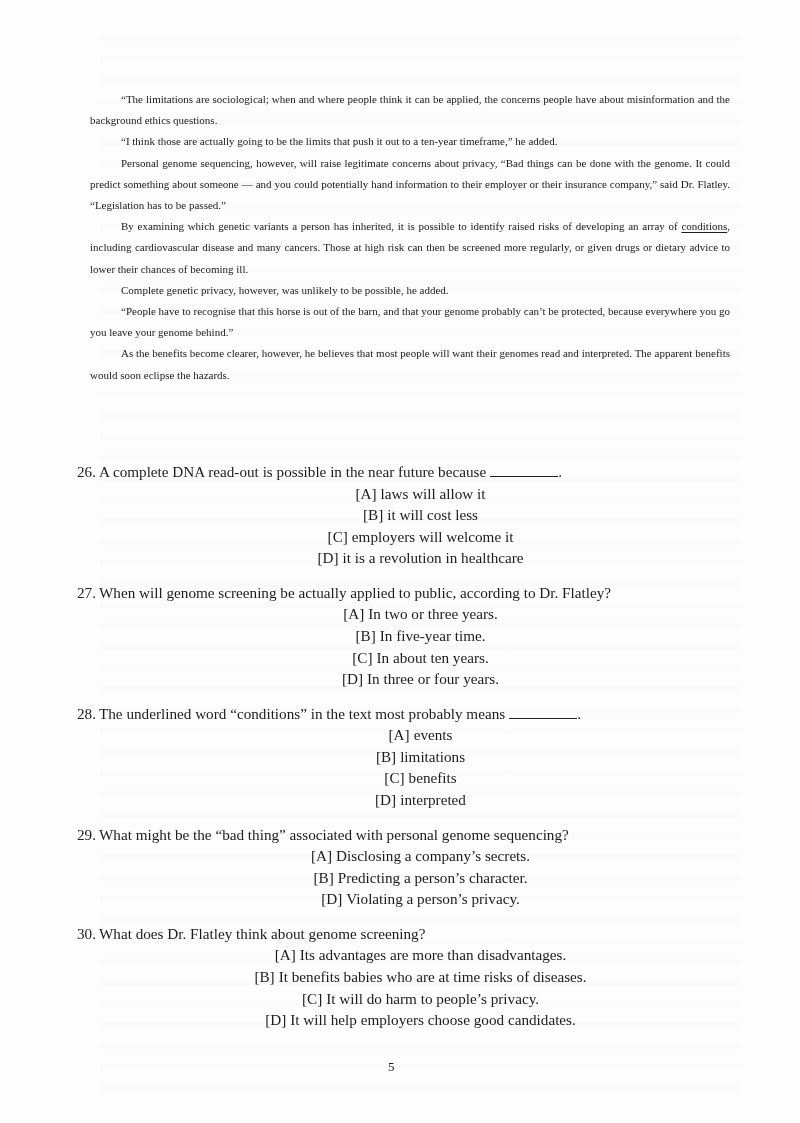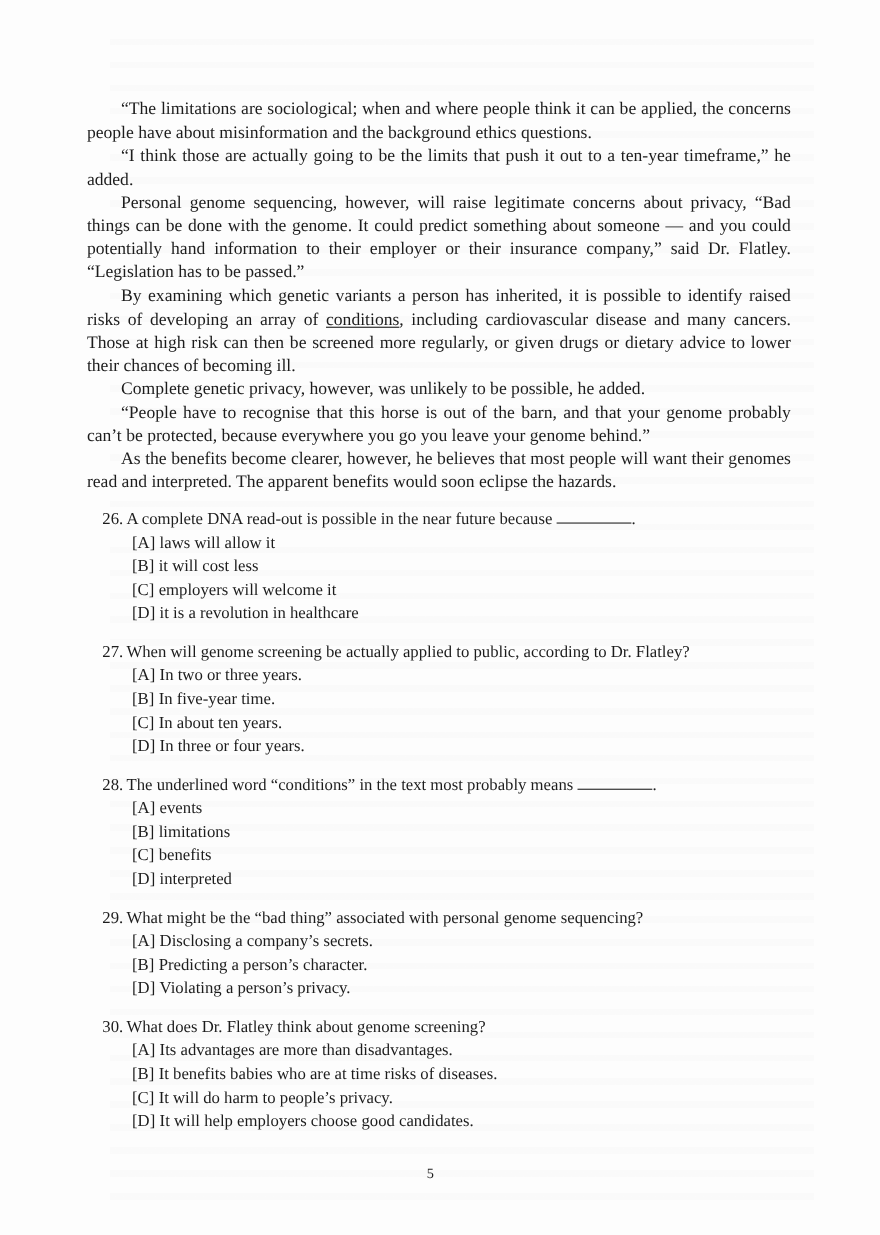--- a/index.html
+++ b/index.html
@@ -23,63 +23,64 @@
     }
     .bleed {
       position: absolute;
       left: 100px; top: 20px;
       width: 640px; height: 1080px;
       background: repeating-linear-gradient(to bottom, rgba(0,0,0,0.0) 0px, rgba(0,0,0,0.0) 15px, rgba(0,0,0,0.012) 15px, rgba(0,0,0,0.012) 21px);
       pointer-events: none;
     }
     .passage {
       position: absolute;
-      left: 79px;
+      left: 90px;
       top: 89px;
       width: 640px;
-      font-size: 16px;
+      font-size: 11px;
       line-height: 21.2px;
     }
     .passage p {
       margin: 0;
       text-indent: 31px;
       text-align: justify;
       text-align-last: left;
     }
     .passage u {
       text-decoration: underline;
       text-underline-offset: 2px;
     }
     .questions {
       position: absolute;
       left: 77px;
       top: 461px;
       width: 660px;
       font-size: 15.2px;
     }
     .question {
-      margin: 0 0 13px 16px;
+      margin: 0 0 13px 0;
     }
     .q-stem {
       line-height: 21.5px;
       white-space: nowrap;
     }
     .q-num { margin-right: 3px; }
     .blank {
       display: inline-block;
       width: 68px;
       border-bottom: 1px solid #222;
       height: 13px;
       margin-left: 4px;
       vertical-align: baseline;
     }
     .options {
       margin: 0;
       padding: 0 0 0 27px;
       list-style: none;
+      text-align: center;
     }
     .option {
       line-height: 21.6px;
       white-space: nowrap;
     }
     .opt-label { margin-right: 4px; }
     .page-number {
       position: absolute;
       left: 388px;
       top: 1058px;

